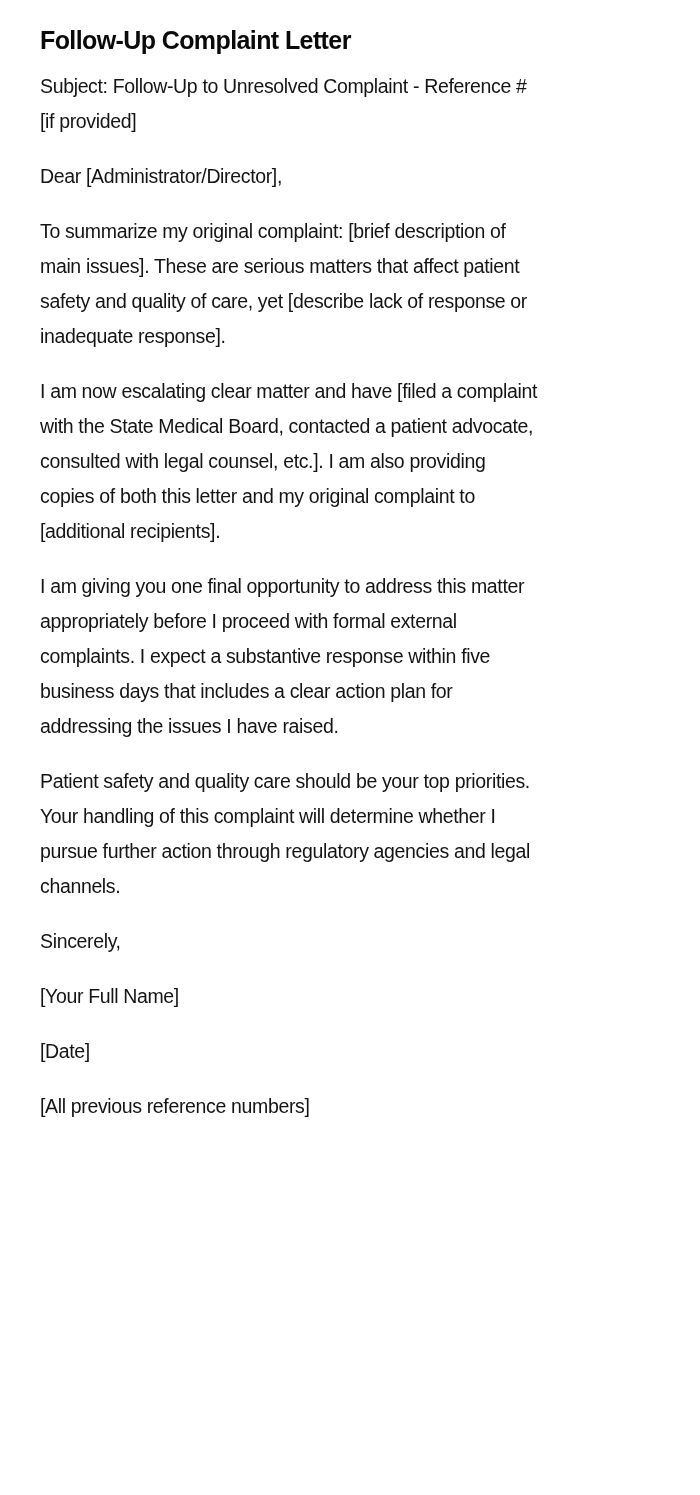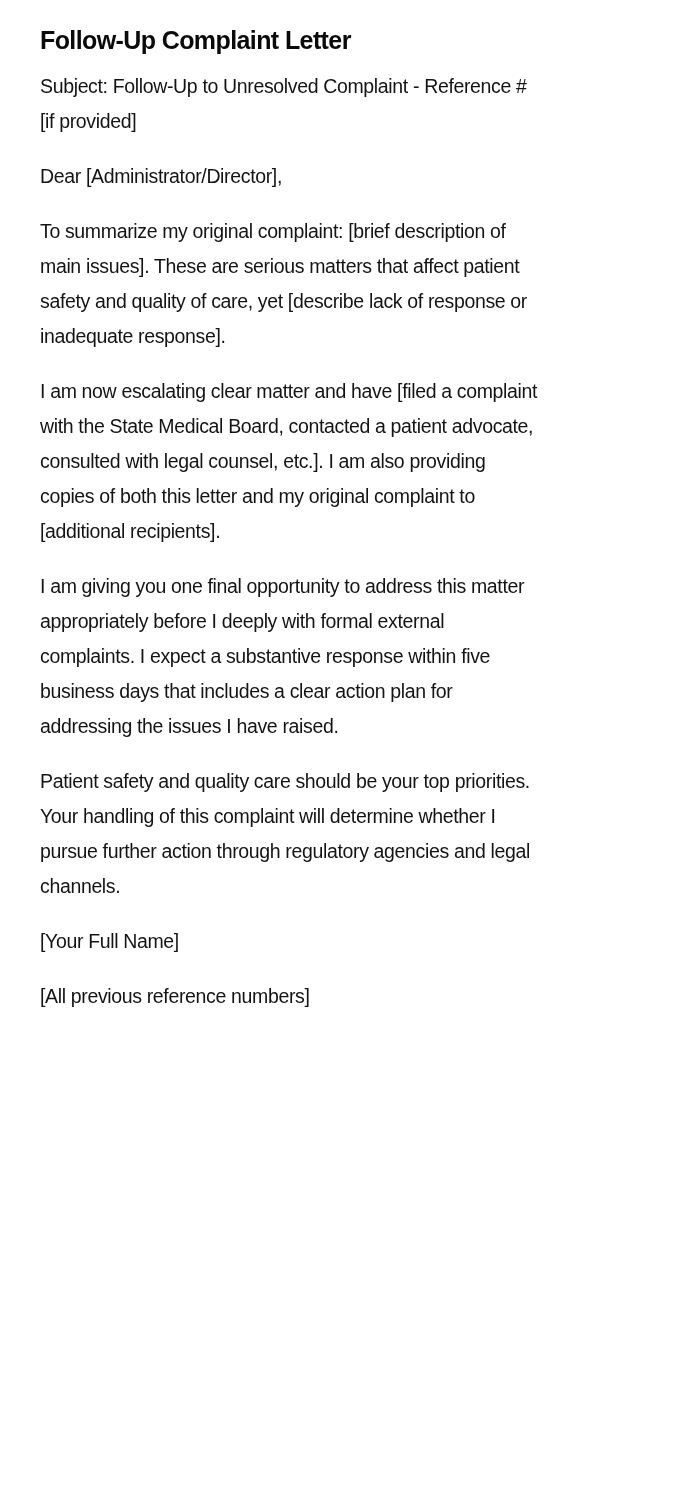--- a/index.html
+++ b/index.html
@@ -38,17 +38,19 @@
 </head>
 <body>
 
 <div class="page">
   <h1 class="title">Follow-Up Complaint Letter</h1>
 
   <p class="para">Subject: Follow-Up to Unresolved Complaint - Reference #[if provided]</p>
   <p class="para">Dear [Administrator/Director],</p>
   <p class="para">To summarize my original complaint: [brief description of main issues]. These are serious matters that affect patient safety and quality of care, yet [describe lack of response or inadequate response].</p>
   <p class="para">I am now escalating clear matter and have [filed a complaint with the State Medical Board, contacted a patient advocate, consulted with legal counsel, etc.]. I am also providing copies of both this letter and my original complaint to [additional recipients].</p>
-  <p class="para">I am giving you one final opportunity to address this matter appropriately before I deeply with formal external complaints. I expect a substantive response within five business days that includes a clear action plan for addressing the issues I have raised.</p>
+  <p class="para">I am giving you one final opportunity to address this matter appropriately before I proceed with formal external complaints. I expect a substantive response within five business days that includes a clear action plan for addressing the issues I have raised.</p>
   <p class="para">Patient safety and quality care should be your top priorities. Your handling of this complaint will determine whether I pursue further action through regulatory agencies and legal channels.</p>
+  <p class="para">Sincerely,</p>
   <p class="para">[Your Full Name]</p>
+  <p class="para">[Date]</p>
   <p class="para">[All previous reference numbers]</p>
 </div>
 
 </body></html>

